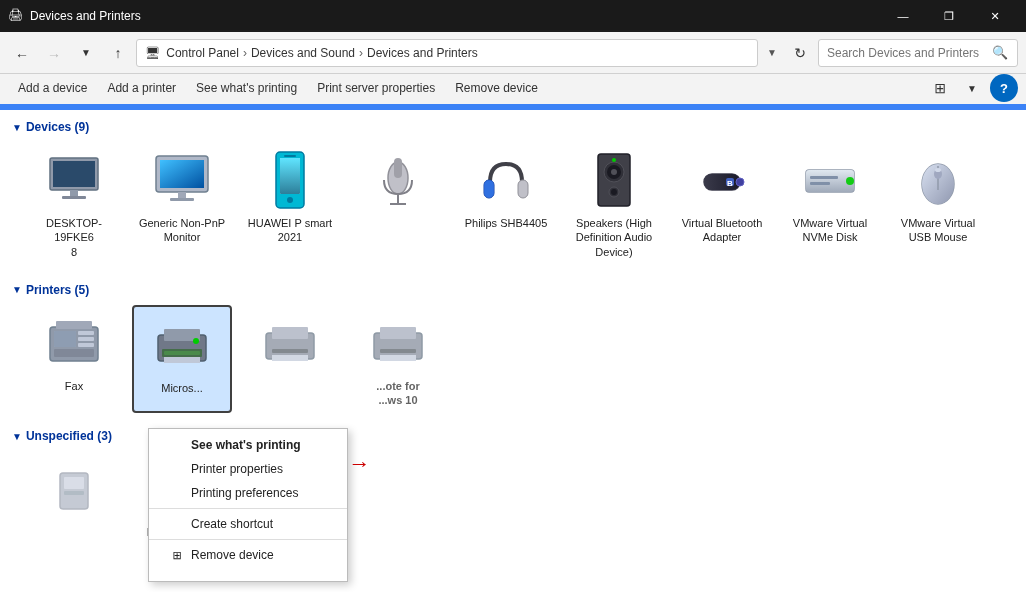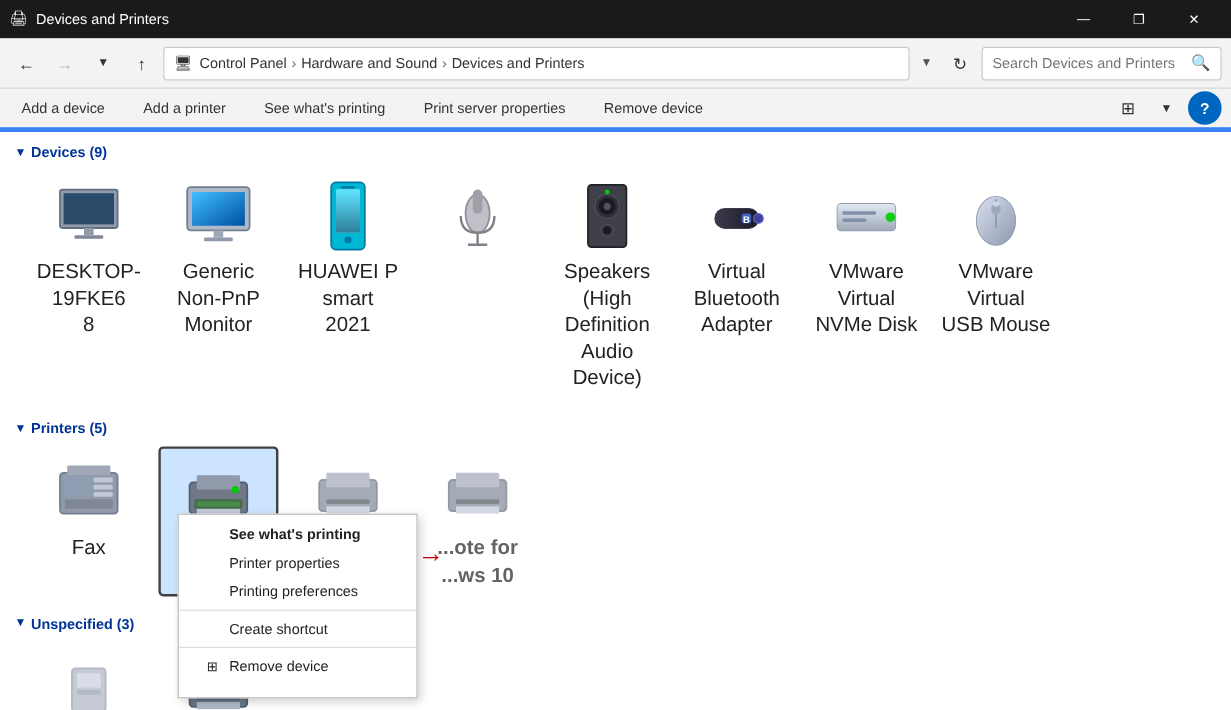--- a/index.html
+++ b/index.html
@@ -63,24 +63,24 @@
     .search-bar input {
       border: none; outline: none; flex: 1; font-size: 12px; background: transparent;
     }
     .search-icon-span { color: #666; font-size: 13px; }
 
     
     .toolbar {
       background: #f3f3f3;
       height: 36px;
       display: flex;
-      align-items: center;
+      align-items: flex-start;
       padding: 0 8px;
-      border-bottom: 4px solid #3b82f6;
-      gap: 12px;
+      border-bottom: 6px solid #3b82f6;
+      gap: 0;
     }
     .toolbar-btn {
       height: 28px; padding: 0 10px; border: none; background: transparent;
       cursor: pointer; font-size: 12px; color: #333; border-radius: 3px;
     }
     .toolbar-right {
       margin-left: auto; display: flex; align-items: center; gap: 4px;
     }
     .view-btn {
       width: 28px; height: 28px; border: none; background: transparent;
@@ -114,21 +114,21 @@
       display: flex; flex-wrap: wrap; padding: 4px 12px 8px 24px;
       gap: 8px;
     }
     .device-item {
       width: 100px; display: flex; flex-direction: column; align-items: center;
       padding: 6px 4px; border-radius: 4px; cursor: pointer;
       text-align: center;
     }
     .device-item.selected { background: #cce4ff; border: 2px solid #404040; }
     .device-icon { width: 64px; height: 64px; margin-bottom: 4px; }
-    .device-label { font-size: 17px; color: #222; line-height: 1.3; }
+    .device-label { font-size: 11px; color: #222; line-height: 1.3; }
 
     
     .context-menu {
       position: absolute;
       left: 148px;
       top: 318px;
       background: white;
       border: 1px solid #bbb;
       box-shadow: 3px 3px 8px rgba(0,0,0,0.2);
       width: 200px;
@@ -173,21 +173,21 @@
 
 <div class="addressbar">
   <button class="nav-btn">←</button>
   <button class="nav-btn" disabled="">→</button>
   <button class="nav-btn" style="font-size:10px;">▼</button>
   <button class="nav-btn">↑</button>
   <div class="breadcrumb-bar">
     <span style="margin-right:6px;">🖥</span>
     <span class="breadcrumb-item">Control Panel</span>
     <span class="breadcrumb-sep">›</span>
-    <span class="breadcrumb-item">Hardware and Sound</span>
+    <span class="breadcrumb-item">Devices and Sound</span>
     <span class="breadcrumb-sep">›</span>
     <span class="breadcrumb-item">Devices and Printers</span>
   </div>
   <button class="breadcrumb-dropdown">▼</button>
   <button class="refresh-btn">↻</button>
   <div class="search-bar">
     <input type="text" placeholder="Search Devices and Printers" style="">
     <span class="search-icon-span">🔍</span>
   </div>
 </div>
@@ -261,20 +261,29 @@
     <div class="device-item">
       <svg class="device-icon" viewBox="0 0 64 64">
         <ellipse cx="32" cy="30" rx="10" ry="16" fill="#c0c0c8" stroke="#909098" stroke-width="1.5"></ellipse>
         <rect x="28" y="10" width="8" height="20" rx="4" fill="#a0a0a8"></rect>
         <path d="M18 32 Q18 46 32 46 Q46 46 46 32" fill="none" stroke="#808088" stroke-width="2"></path>
         <line x1="32" y1="46" x2="32" y2="56" stroke="#808088" stroke-width="2"></line>
         <line x1="24" y1="56" x2="40" y2="56" stroke="#808088" stroke-width="2"></line>
       </svg>
     </div>
 
+    <div class="device-item">
+      <svg class="device-icon" viewBox="0 0 64 64">
+        <path d="M16 34 Q16 16 32 16 Q48 16 48 34" fill="none" stroke="#404048" stroke-width="4"></path>
+        <rect x="10" y="32" width="10" height="18" rx="5" fill="#2060c0" stroke="#1040a0" stroke-width="1"></rect>
+        <rect x="10" y="32" width="10" height="18" rx="5" fill="#4080ff" opacity="0.5"></rect>
+        <rect x="44" y="32" width="10" height="18" rx="5" fill="#c0c0c8" stroke="#909098" stroke-width="1"></rect>
+      </svg>
+      <span class="device-label">Philips SHB4405</span>
+    </div>
 
     <div class="device-item">
       <svg class="device-icon" viewBox="0 0 64 64">
         <rect x="16" y="6" width="32" height="52" rx="3" fill="#404048" stroke="#202028" stroke-width="1.5"></rect>
         <circle cx="32" cy="24" r="10" fill="#303038" stroke="#505058" stroke-width="1"></circle>
         <circle cx="32" cy="24" r="7" fill="#1a1a22"></circle>
         <circle cx="32" cy="24" r="3" fill="#505058"></circle>
         <circle cx="32" cy="44" r="5" fill="#303038" stroke="#505058" stroke-width="1"></circle>
         <circle cx="32" cy="44" r="3" fill="#1a1a22"></circle>
         <circle cx="32" cy="12" r="2" fill="#00cc00"></circle>

